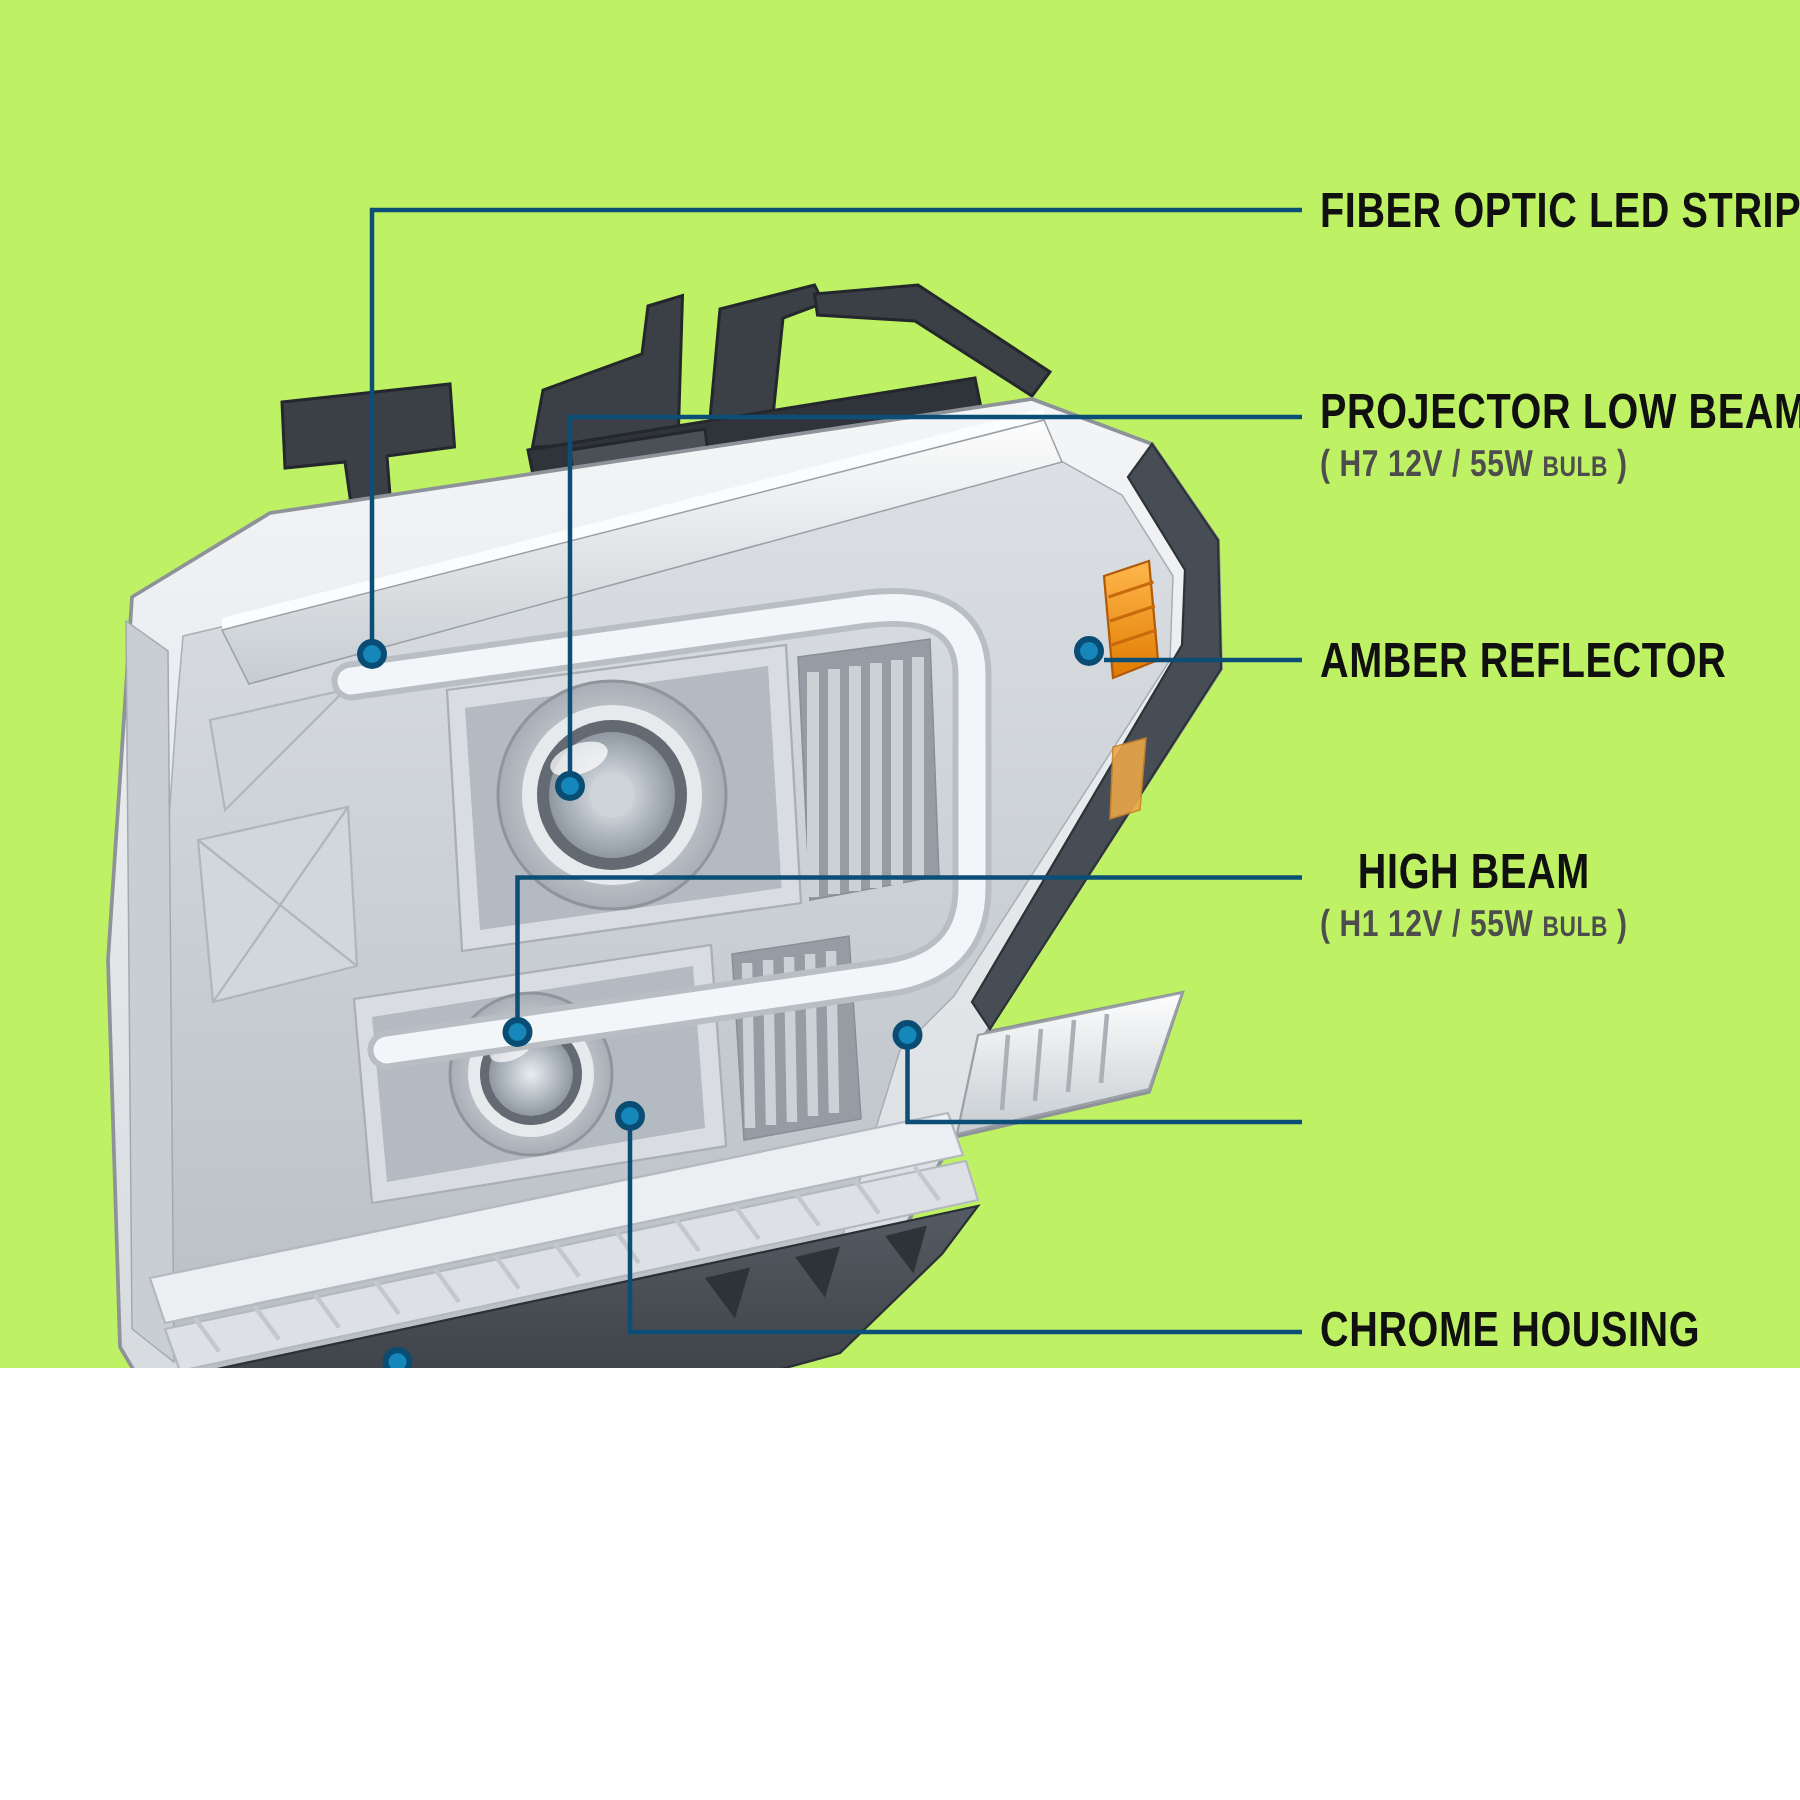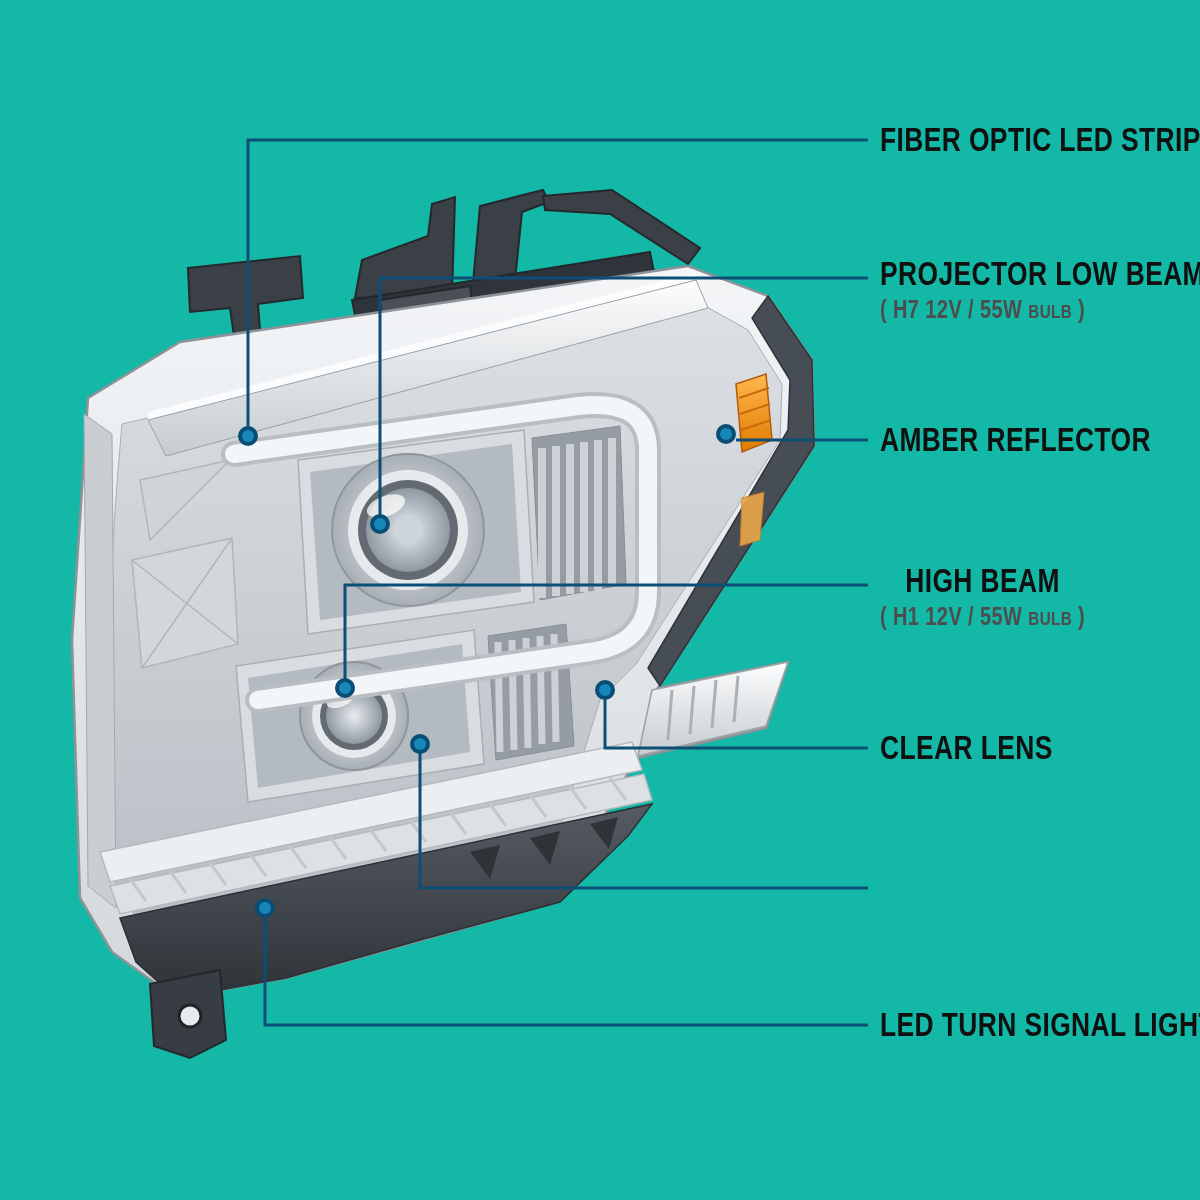--- a/index.html
+++ b/index.html
@@ -1,16 +1,16 @@
 <!DOCTYPE html>
 <html><head>
 <meta charset="utf-8">
 <style>
   html,body{margin:0;padding:0;background:#ffffff;}
-  .stage{position:relative;width:1200px;height:1200px;background:#14b8a6;overflow:hidden;
+  .stage{position:relative;width:1200px;height:912px;background:#bef264;overflow:hidden;
          font-family:"Liberation Sans",sans-serif;}
   .stage svg{position:absolute;left:0;top:0;}
   .callout-label{position:absolute;left:880px;color:#101010;}
   .callout-label .main{
     font-size:33px;font-weight:bold;line-height:36px;letter-spacing:.5px;
     white-space:nowrap;transform:scaleX(.8);transform-origin:left center;color:#101010;}
   .callout-label .sub{
     margin-top:3px;font-size:25px;font-weight:bold;line-height:28px;letter-spacing:.5px;
     white-space:nowrap;transform:scaleX(.8);transform-origin:left center;color:#4d4d4d;}
   .callout-label .sub .sub-small{font-size:19px;}
@@ -196,22 +196,22 @@
 
   <div class="callout-label" id="cl-2">
     <div class="main">AMBER REFLECTOR</div>
   </div>
 
   <div class="callout-label" id="cl-3">
     <div class="main">HIGH BEAM</div>
     <div class="sub"><span>( H1 12V / 55W </span><span class="sub-small">BULB</span><span> )</span></div>
   </div>
 
-  <div class="callout-label" id="cl-4">
-    <div class="main">CLEAR LENS</div>
-  </div>
-
+
+  <div class="callout-label" id="cl-5">
+    <div class="main">CHROME HOUSING</div>
+  </div>
 
   <div class="callout-label" id="cl-6">
     <div class="main">LED TURN SIGNAL LIGHT</div>
   </div>
 
 </div>
 
 </body></html>

